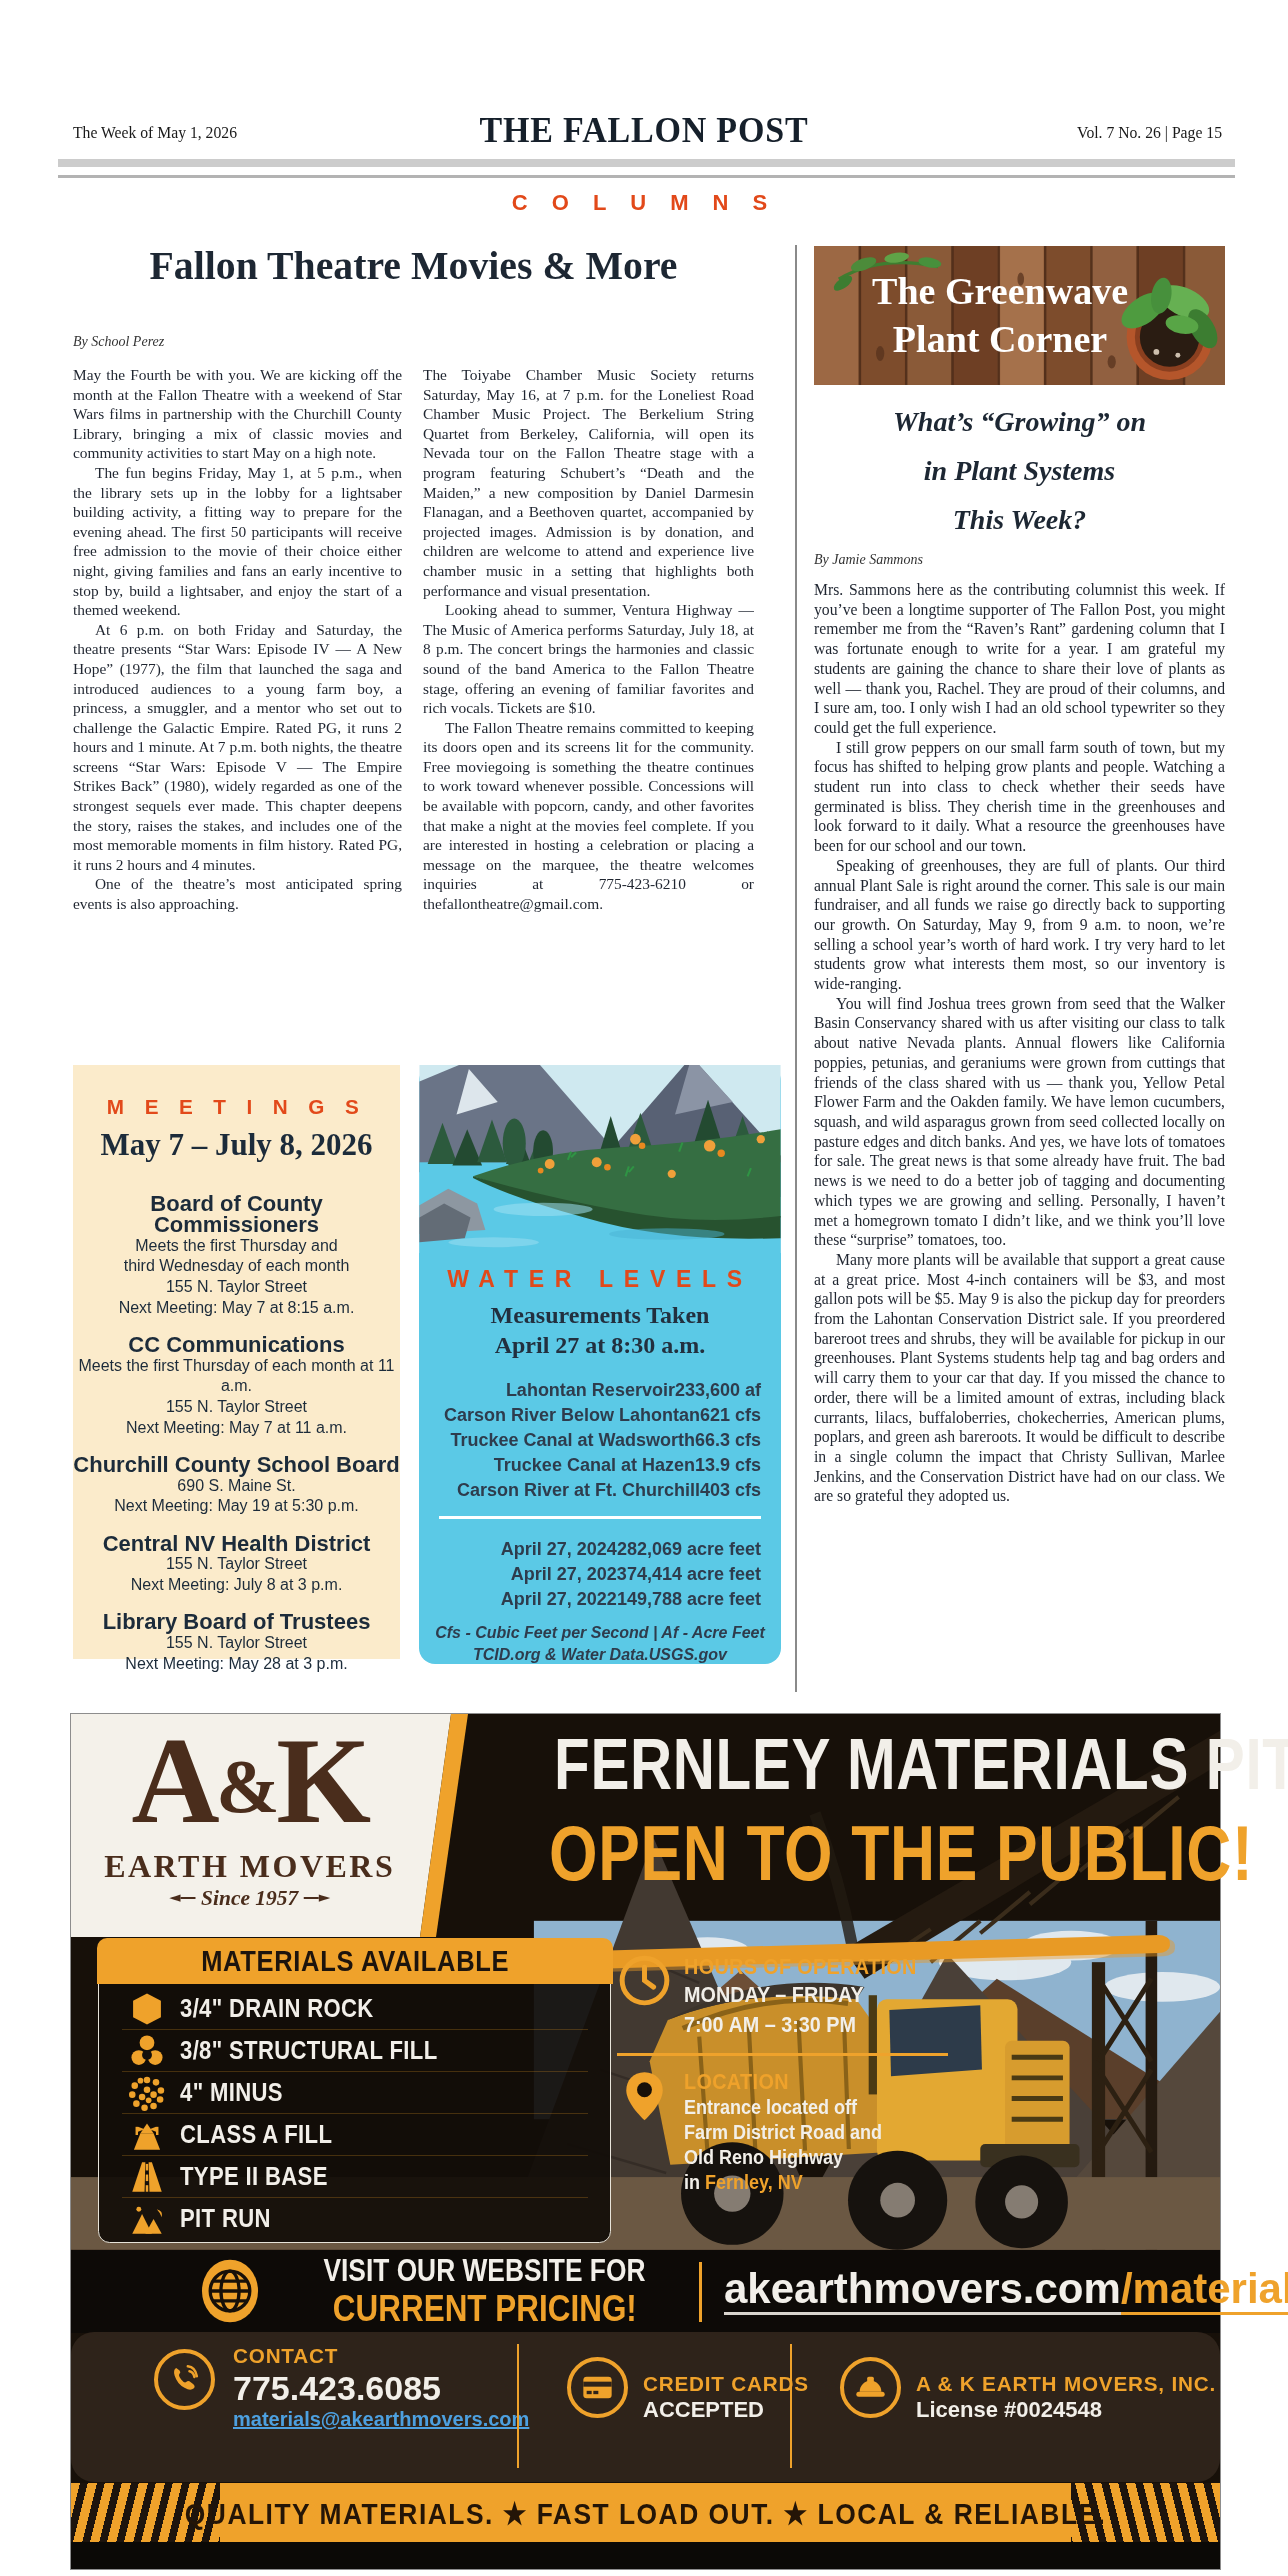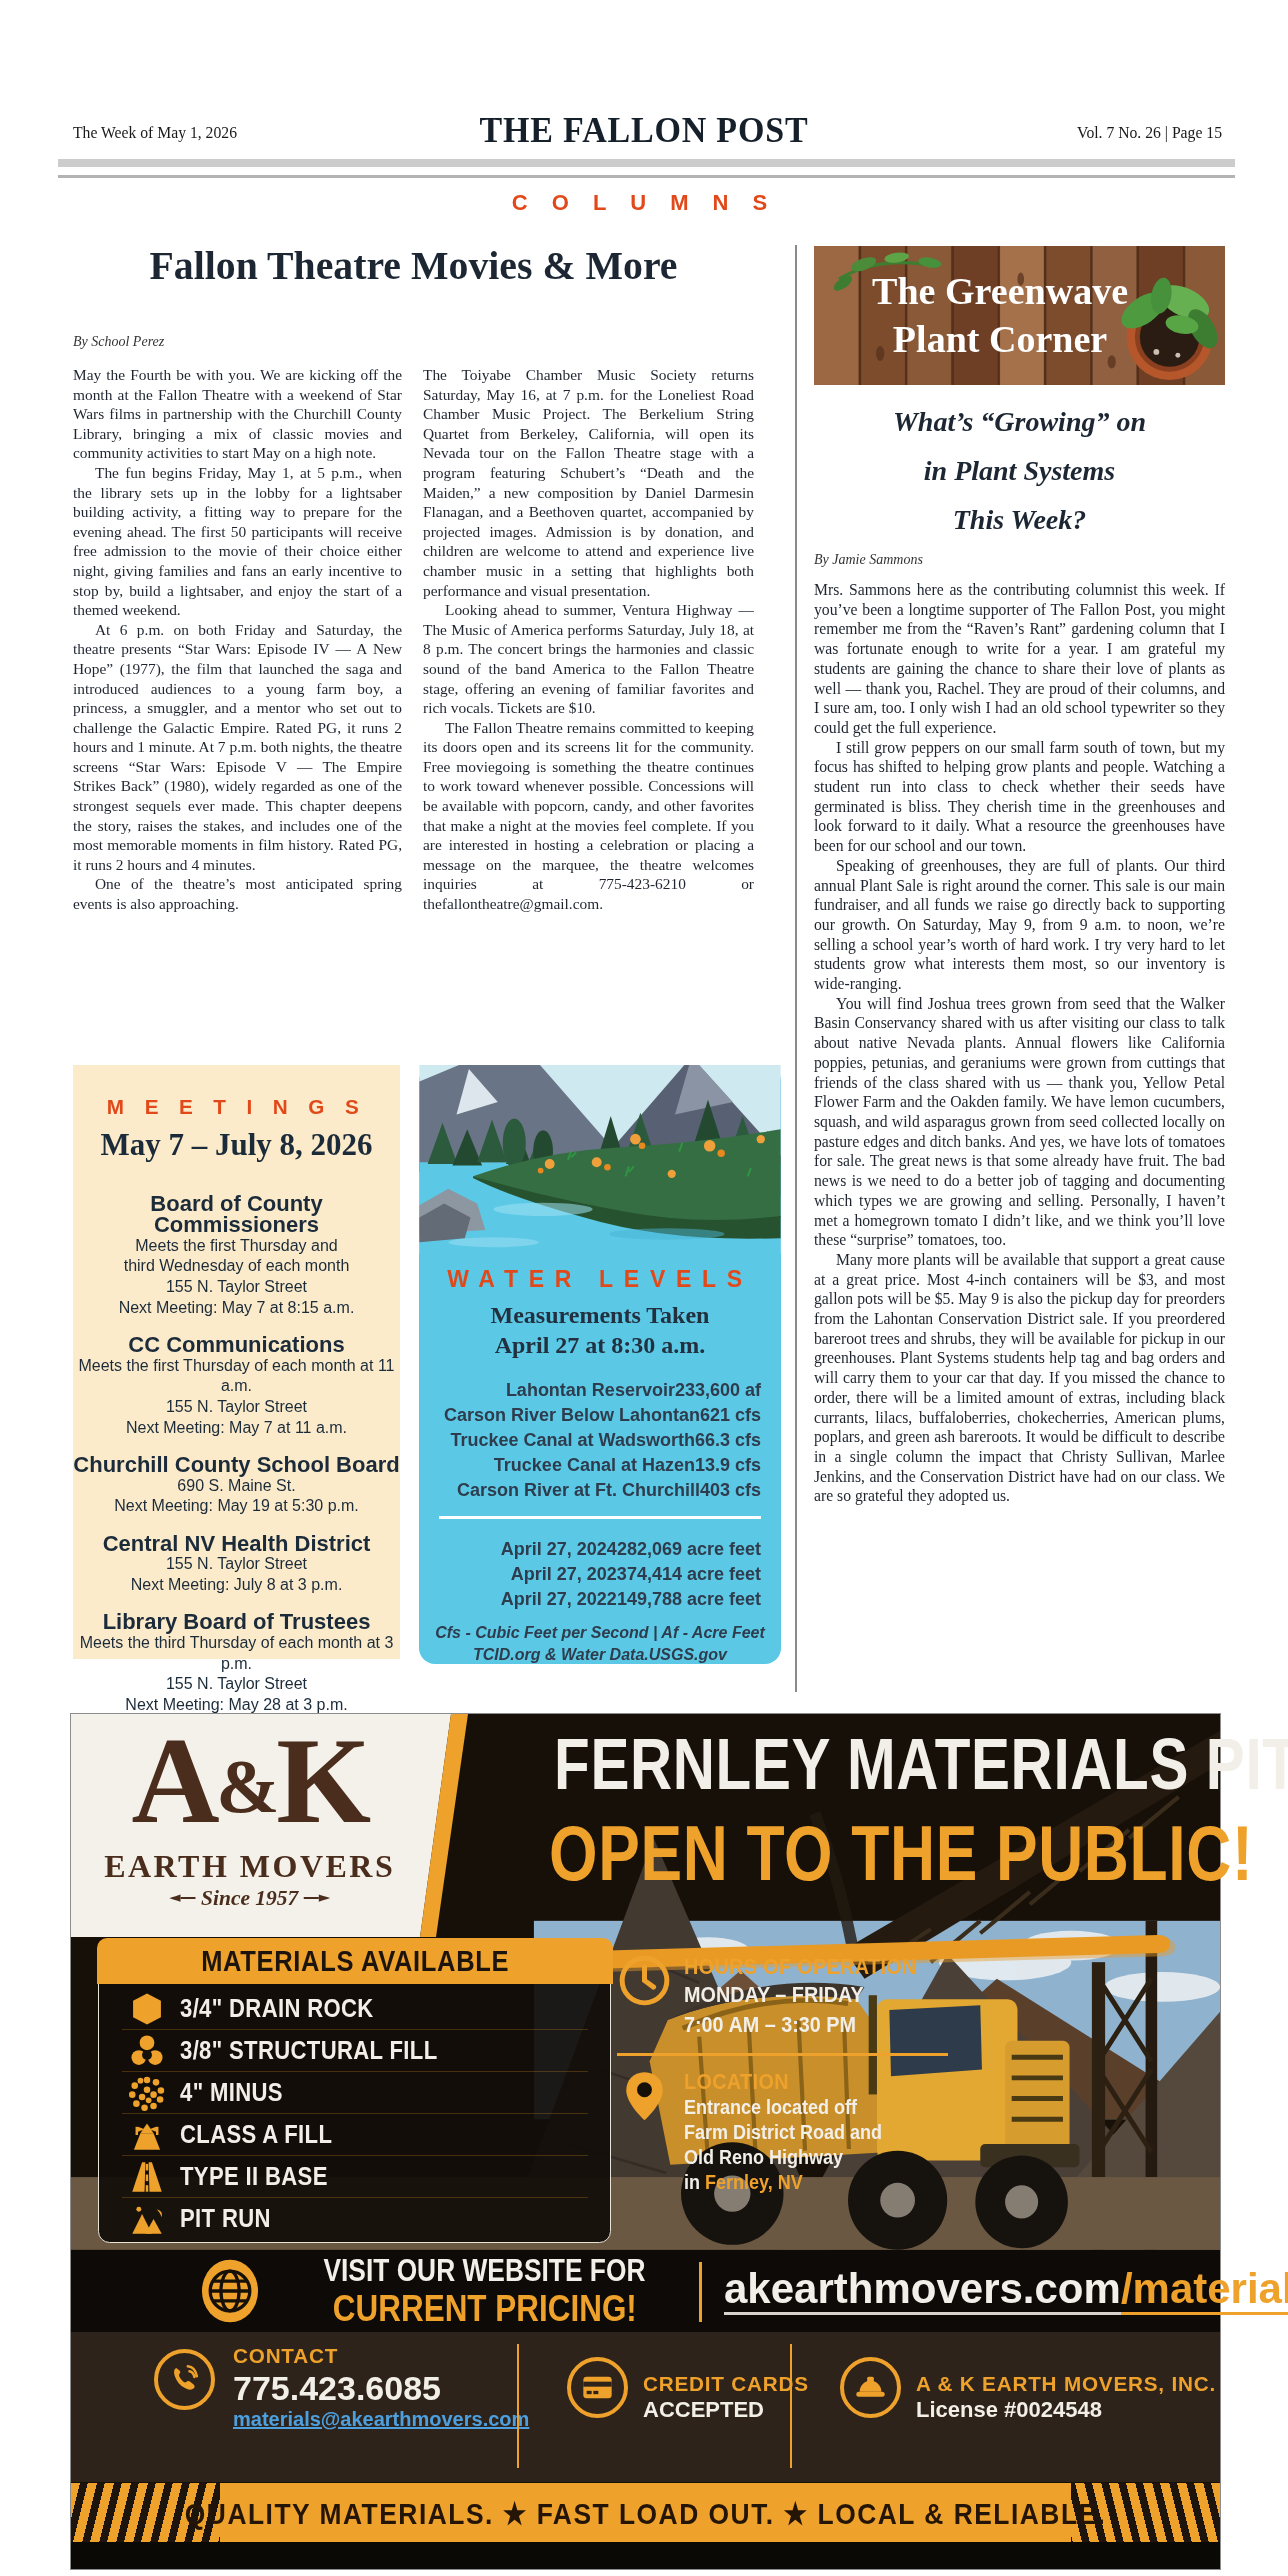--- a/index.html
+++ b/index.html
@@ -110,21 +110,21 @@
   .web-l1{font-size:31px;line-height:36px;font-weight:bold;color:#f2efe9;display:inline-block;
           transform:scaleX(.85);white-space:nowrap;}
   .web-l2{font-size:37px;line-height:40px;font-weight:bold;color:#efa22b;display:inline-block;
           transform:scaleX(.85);white-space:nowrap;}
   .web-div{position:absolute;left:628px;top:11.6px;width:2.5px;height:60px;background:#efa22b;}
   .web-url{position:absolute;left:653px;top:15px;width:479px;text-align:center;font-size:42px;
            font-weight:bold;white-space:nowrap;}
   .web-url .u1{color:#f2efe9;border-bottom:3.3px solid #d8d4cd;}
   .web-url .u2{color:#efa22b;border-bottom:3.3px solid #efa22b;}
 
-  .ad-contact{left:0;top:618px;width:1149px;height:150px;background:#2e231a;}
+  .ad-contact{left:0;top:618px;width:1149px;height:150px;background:#2e231a;border-radius:23px;}
   .ct-div{position:absolute;top:11.6px;width:1.7px;height:124px;background:#efa22b;}
   .ct-icon{position:absolute;width:61px;height:61px;border:4.1px solid #efa22b;border-radius:50%;
            box-sizing:border-box;display:flex;align-items:center;justify-content:center;}
   .ct-label{font-size:20.7px;font-weight:bold;color:#efa22b;letter-spacing:0.8px;}
   .ct-big{font-size:34px;font-weight:bold;color:#f2efe9;line-height:40px;}
   .ct-mid{font-size:22px;font-weight:bold;color:#f2efe9;line-height:28px;}
   .ct-email{font-size:20px;font-weight:bold;color:#4da0e0;text-decoration:underline;}
 
   .ad-tagline{left:0;top:769px;width:1149px;height:60px;background:#efa22b;overflow:hidden;}
   .tire{position:absolute;top:0;width:157px;height:60px;
@@ -253,21 +253,20 @@
         <div>690 S. Maine St.</div>
         <div>Next Meeting: May 19 at 5:30 p.m.</div>
       </div>
       <div class="mt-entry">
         <div class="ename">Central NV Health District</div>
         <div>155 N. Taylor Street</div>
         <div>Next Meeting: July 8 at 3 p.m.</div>
       </div>
       <div class="mt-entry">
         <div class="ename">Library Board of Trustees</div>
-        <div>Meets the third Thursday of each month at 3 p.m.</div>
         <div>155 N. Taylor Street</div>
         <div>Next Meeting: May 28 at 3 p.m.</div>
       </div>
     </div>
   </div>
 
   <div class="abs water">
     <svg width="362" height="188" viewBox="0 0 438 228">
       <rect width="438" height="228" fill="#cfe9f0"></rect>
       <polygon points="0,20 120,-30 260,130 0,130" fill="#6a7487"></polygon>

